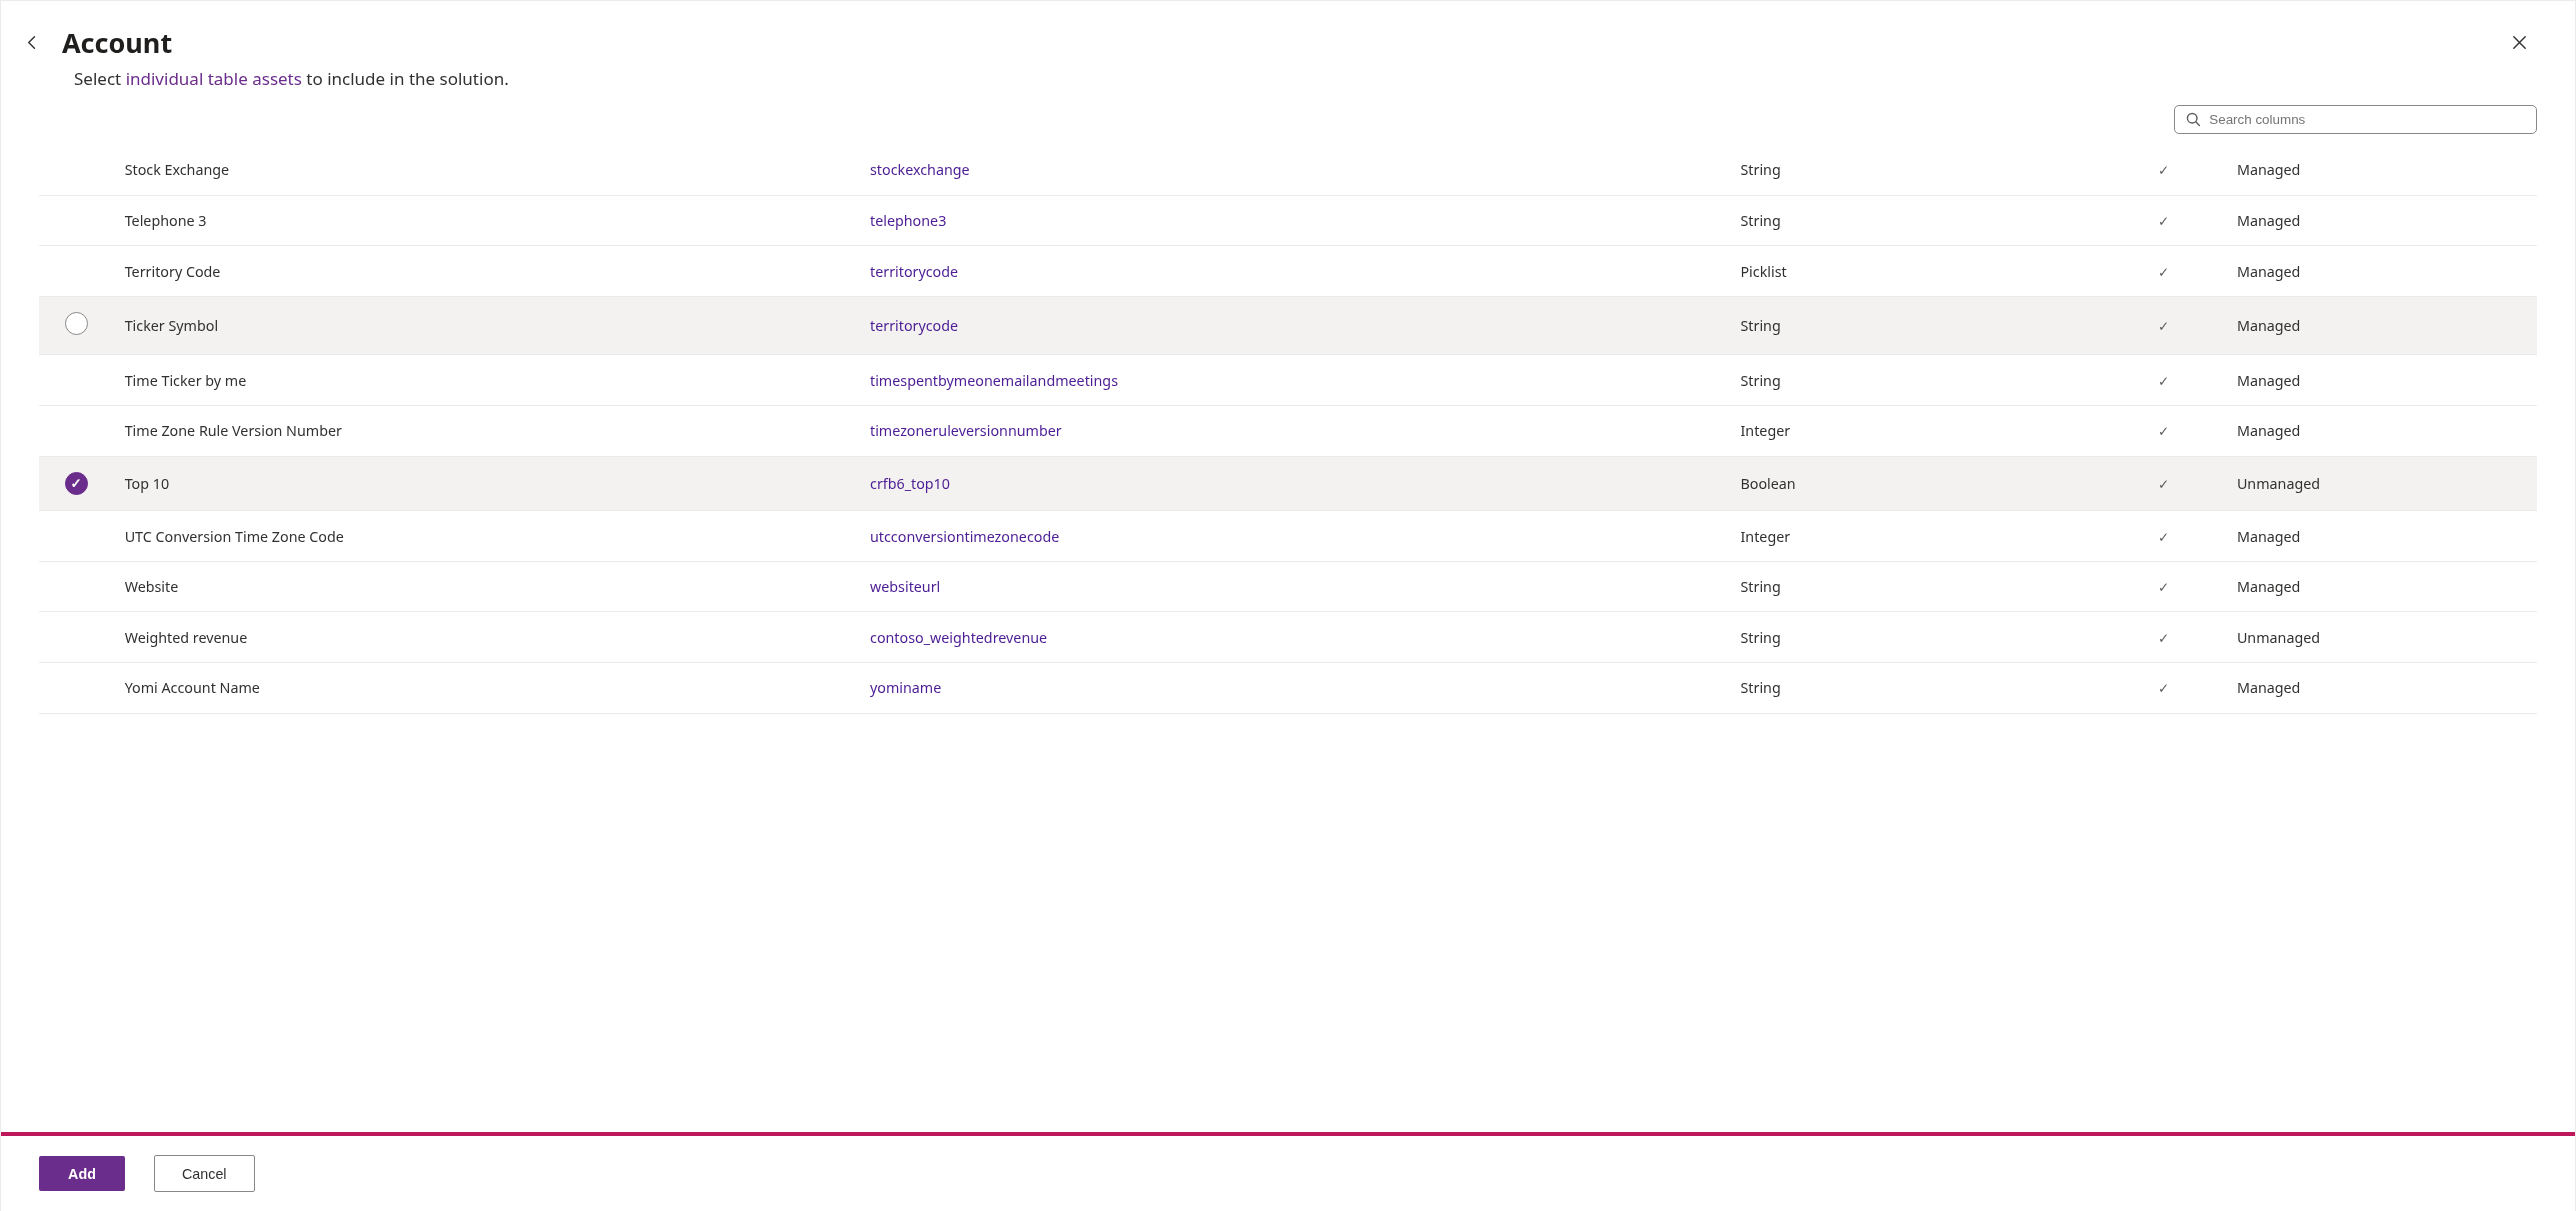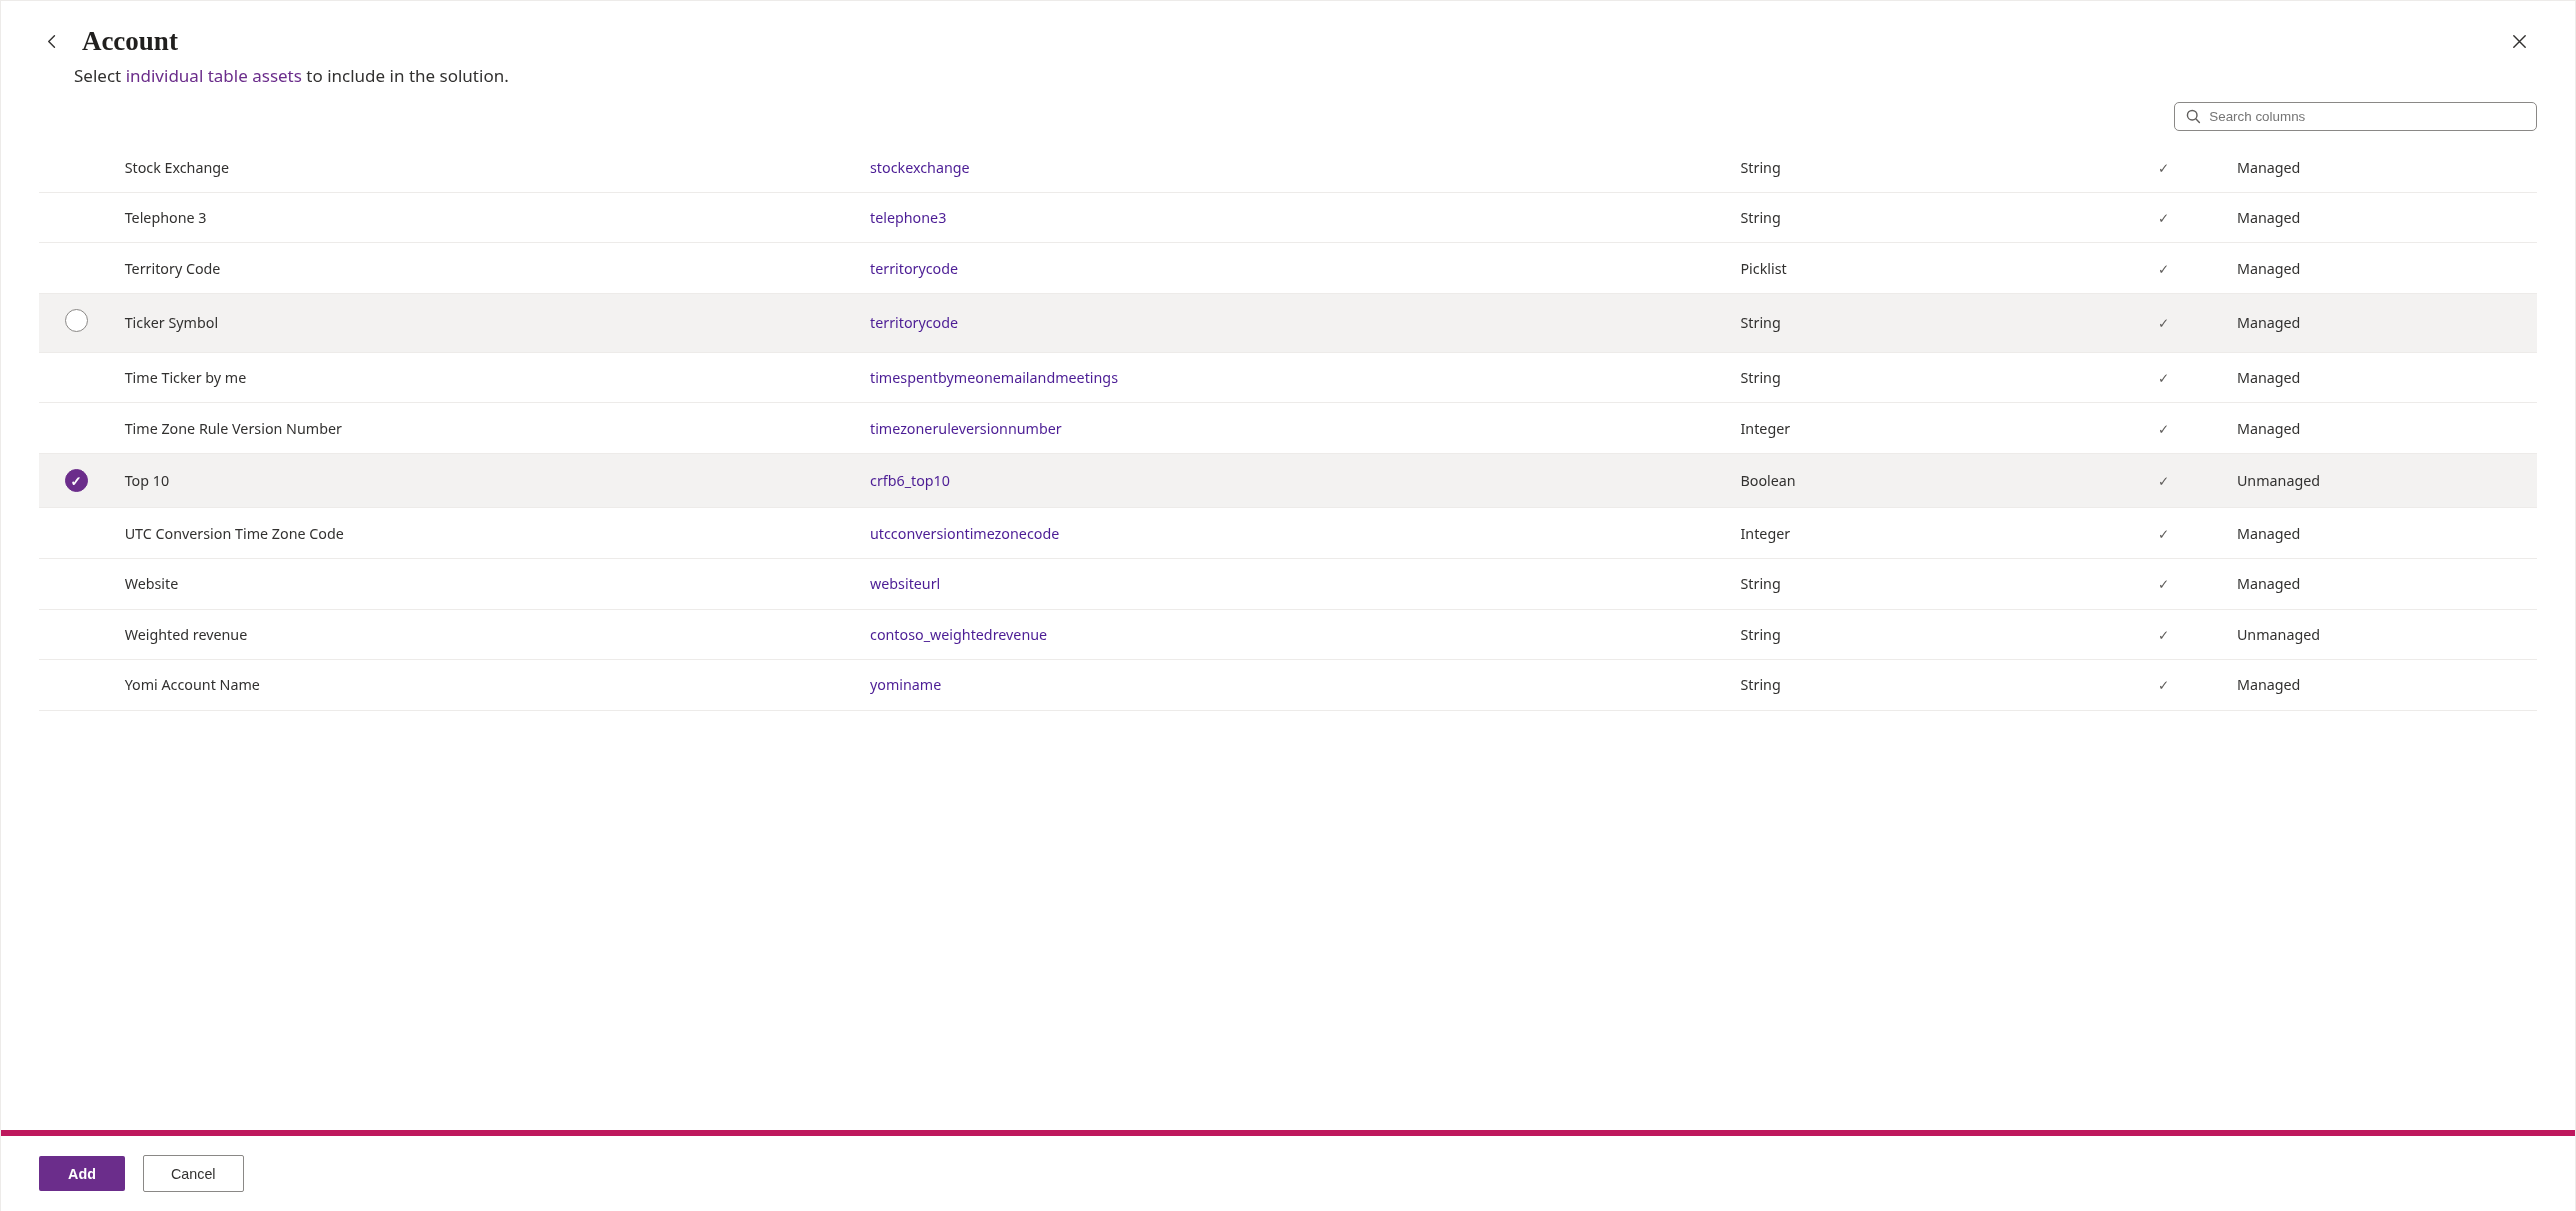--- a/index.html
+++ b/index.html
@@ -20,22 +20,21 @@
       background: #fff;
       display: flex;
       flex-direction: column;
       border: 1px solid #edebe9;
     }
 
     .dialog-header {
       display: flex;
       align-items: center;
       justify-content: space-between;
-      padding: 23px 38px 0 39px;
-      font-family: Liberation Serif, serif;
+      padding: 23px 38px 0 19px;
     }
 
     .header-left {
       display: flex;
       align-items: center;
       gap: 15.3px;
     }
 
     .back-btn {
       background: none;
@@ -186,23 +185,23 @@
     }
 
     .checkmark {
       color: #605e5c;
       font-size: 13.4px;
     }
 
     .dialog-footer {
       display: flex;
       align-items: center;
-      gap: 18px;
+      gap: 29px;
       padding: 19px 38px;
-      border-top: 6px solid #be185d;
+      border-top: 4px solid #be185d;
     }
 
     .btn-add {
       background: #6b2d8b;
       color: #fff;
       border: none;
       padding: 9.5px 27px;
       font-size: 14.3px;
       font-weight: 600;
       border-radius: 1.9px;

